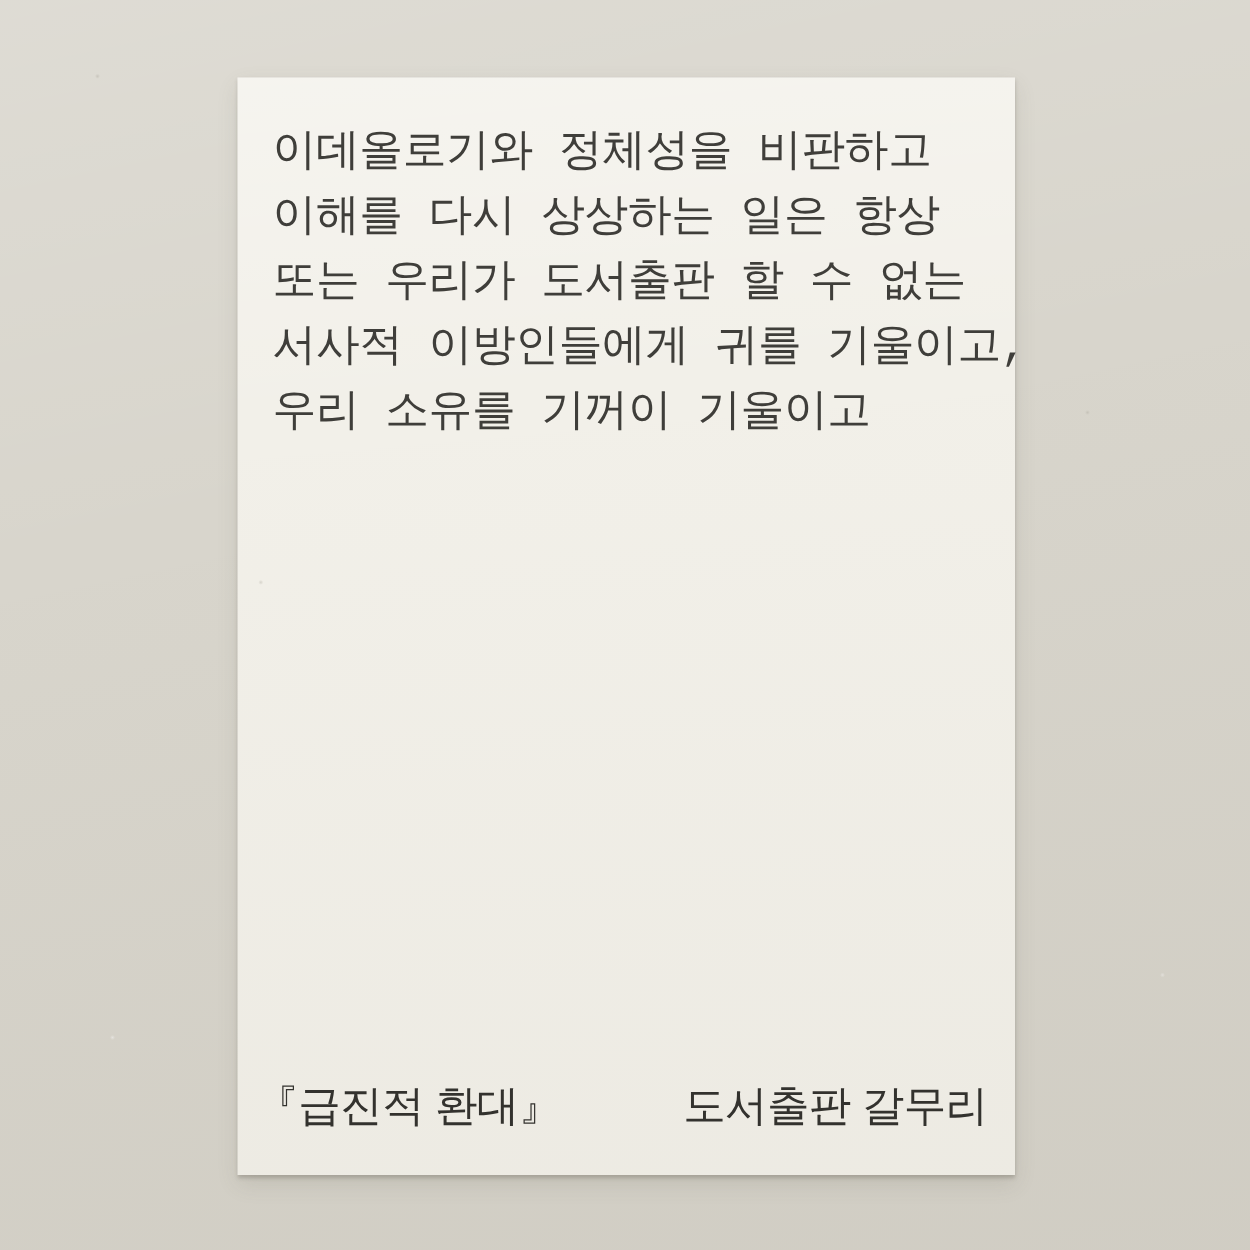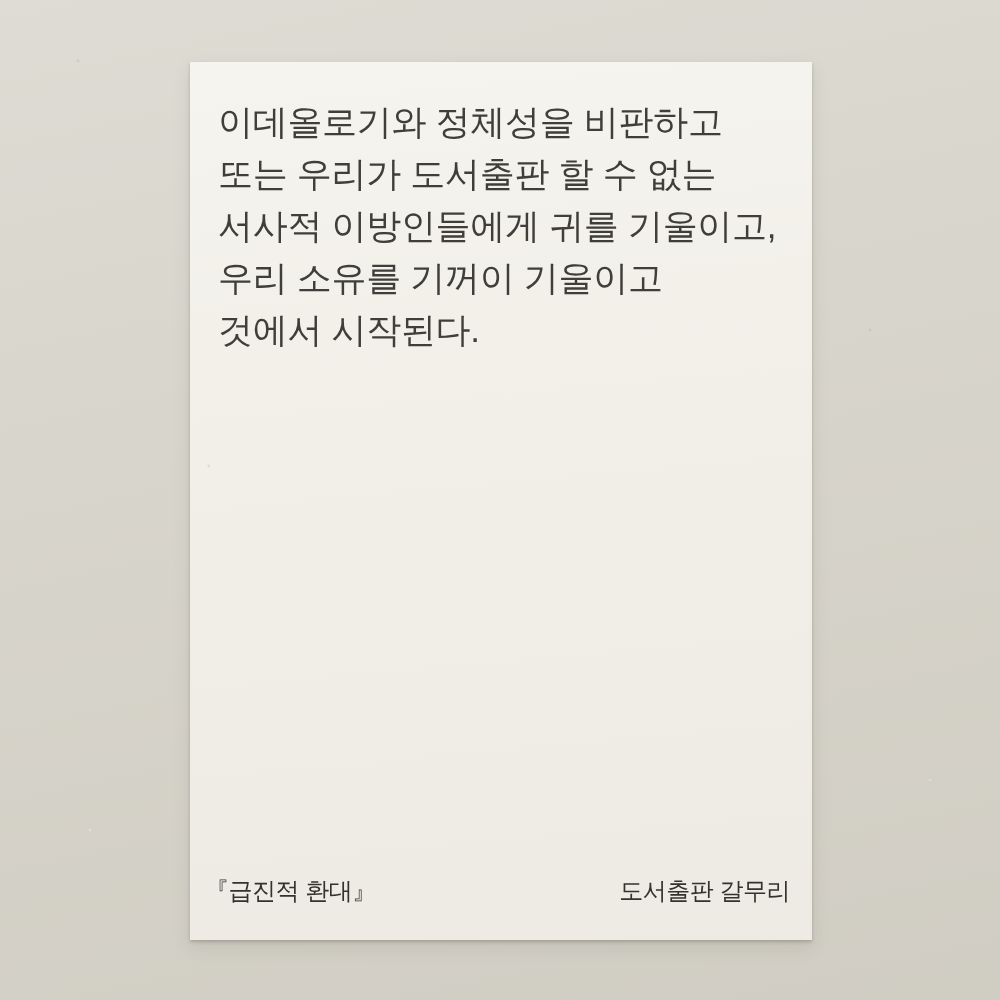--- a/index.html
+++ b/index.html
@@ -35,60 +35,60 @@
     box-shadow:
       0 2px 3px rgba(95, 90, 78, 0.30),
       0 7px 16px rgba(95, 90, 78, 0.14);
   }
   .quote {
     position: absolute;
     left: 28px;
     top: 34px;
     right: 16px;
     color: #3f3e3a;
-    font-family: Liberation Sans, sans-serif;
+    font-family: Liberation Mono, monospace;
     font-size: 35px;
     line-height: 52px;
     letter-spacing: -0.3px;
     text-align: left;
   }
   .quote-line {
     white-space: nowrap;
   }
   .card-footer {
     position: absolute;
     left: 15px;
     right: 22px;
     bottom: 36px;
     display: flex;
     justify-content: space-between;
     align-items: baseline;
     color: #33322e;
     font-family: "Liberation Sans", "DejaVu Sans", sans-serif;
-    font-size: 24px;
+    font-size: 34px;
     line-height: 1.1;
     letter-spacing: -0.5px;
   }
   .book-title {
     white-space: nowrap;
   }
   .publisher {
     white-space: nowrap;
   }
 </style>
 </head>
 <body>
 
 <div class="stage">
   <div class="card">
     <div class="quote">
       <div class="quote-line">이데올로기와 정체성을 비판하고</div>
+      <div class="quote-line">이해를 다시 상상하는 일은 항상</div>
       <div class="quote-line">또는 우리가 도서출판 할 수 없는</div>
       <div class="quote-line">서사적 이방인들에게 귀를 기울이고,</div>
       <div class="quote-line">우리 소유를 기꺼이 기울이고</div>
-      <div class="quote-line">것에서 시작된다.</div>
     </div>
     <div class="card-footer">
       <span class="book-title">『급진적 환대』</span>
       <span class="publisher">도서출판 갈무리</span>
     </div>
   </div>
 </div>
 
 </body></html>

